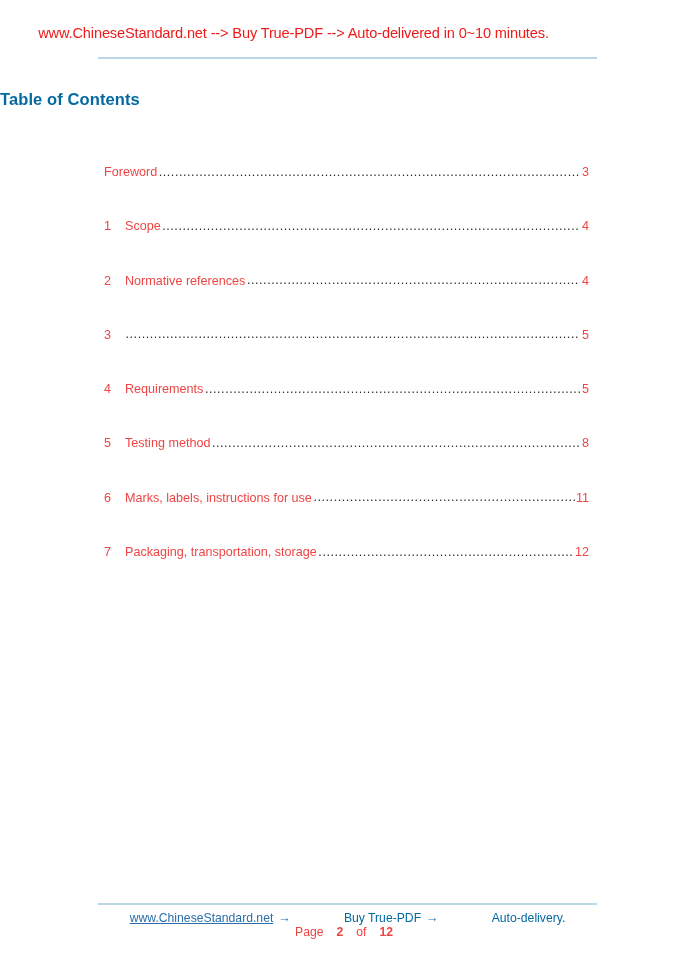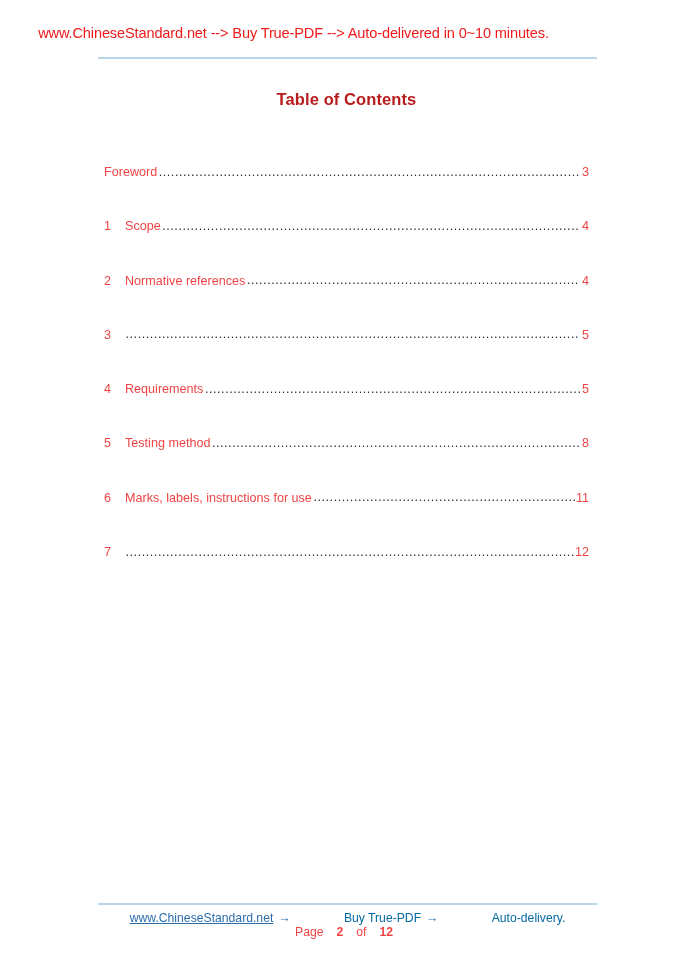--- a/index.html
+++ b/index.html
@@ -61,24 +61,23 @@
     background: #b9d7e6;
     z-index: 2;
   }
 
   
   .page-title {
     position: absolute;
     left: 0;
     top: 90px;
     width: 693px;
-    text-align: center;
     font-size: 16.5px;
     font-weight: bold;
-    color: #b91c1c;
+    color: #0369a1;
     letter-spacing: 0.1px;
   }
 
   
   .toc {
     position: absolute;
     left: 104px;
     top: 132px;
     width: 485px;
   }
@@ -241,20 +240,21 @@
 
     <div class="toc-row">
       <span class="toc-num">6</span>
       <span class="toc-label">Marks, labels, instructions for use</span>
       <span class="toc-dots"></span>
       <span class="toc-page">11</span>
     </div>
 
     <div class="toc-row">
       <span class="toc-num">7</span>
+      <span class="toc-label">Packaging, transportation, storage</span>
       <span class="toc-dots"></span>
       <span class="toc-page">12</span>
     </div>
 
   </div>
 
   <div class="footer-rule"></div>
 
   <div class="footer">
     <div class="footer-left">

